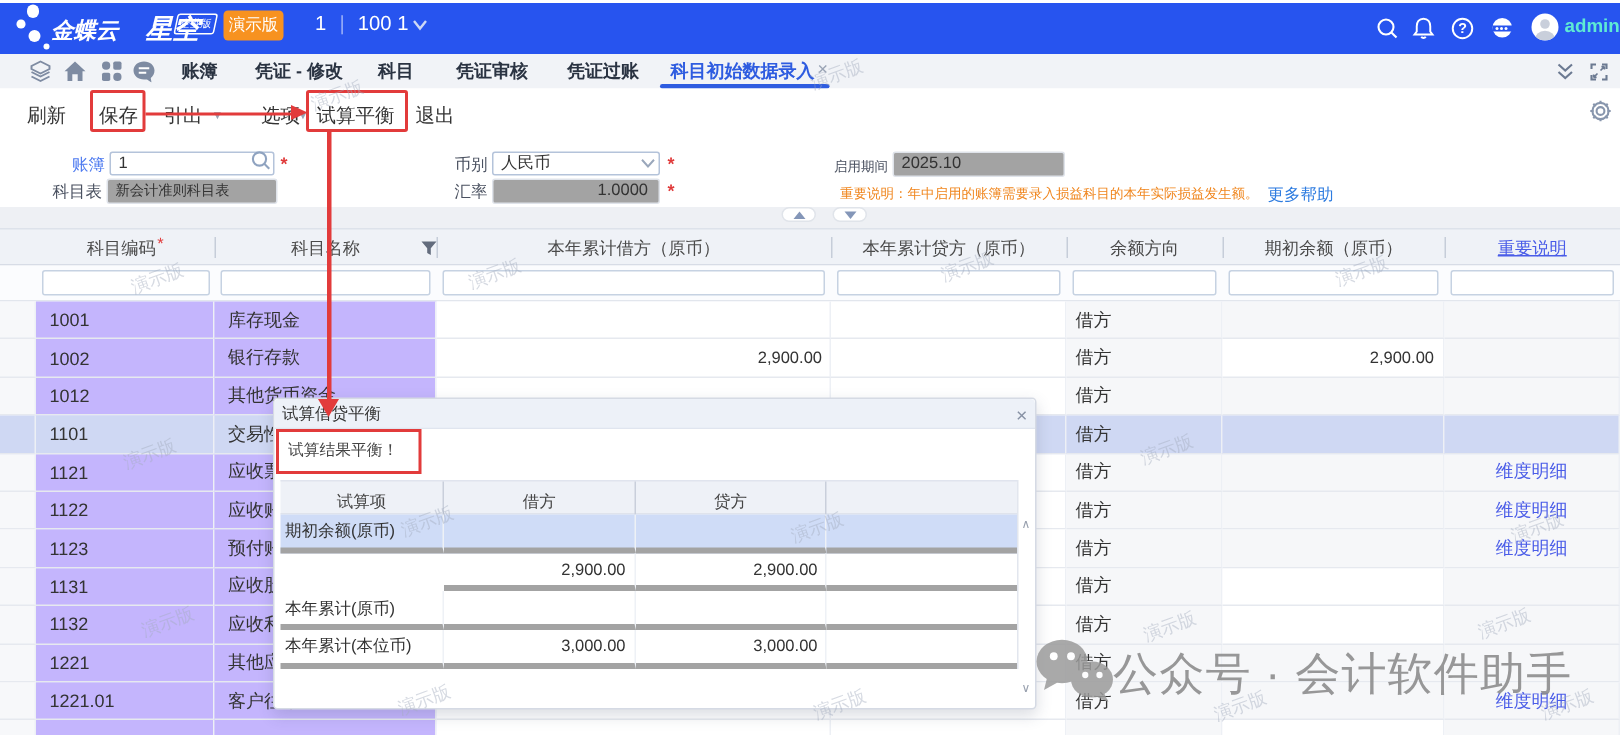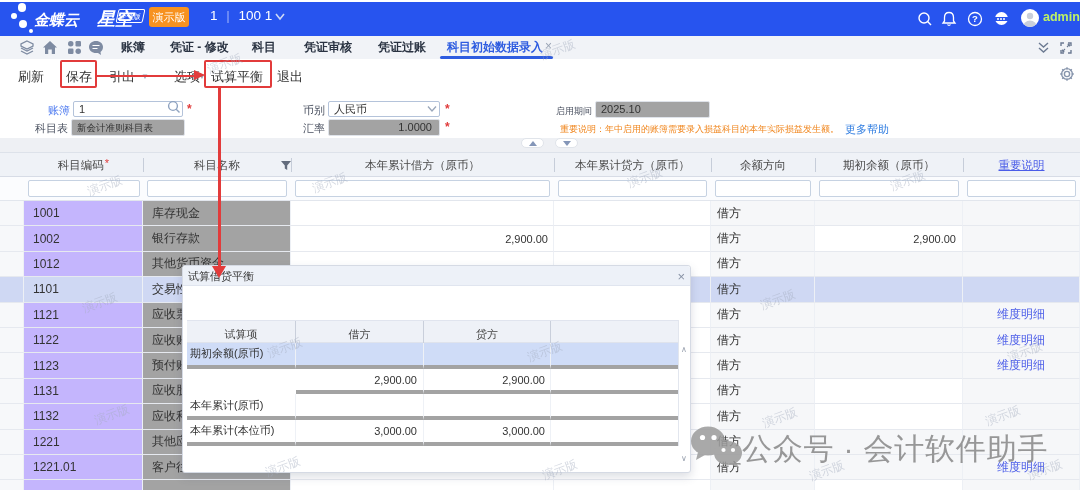--- a/index.html
+++ b/index.html
@@ -8,21 +8,21 @@
 
 .top{position:absolute;left:0;top:0;width:1080px;height:36px;background:#2754ef}
 .dot{position:absolute;background:#fff;border-radius:50%}
 .brand{position:absolute;left:34px;top:7px;font-size:15px;color:#fff;font-weight:700;font-style:italic;letter-spacing:0}
 .brand i{font-weight:700;font-style:italic;margin-left:18px;font-size:18px}
 .ent{position:absolute;left:117px;top:9px;width:27px;height:14px;border:1px solid #fff;transform:skewX(-12deg);border-radius:2px;color:#fff;font-size:7px;text-align:center;line-height:13px;letter-spacing:0}
 .demo{position:absolute;left:149px;top:7px;width:40px;height:20px;background:#f79220;border-radius:3px;color:#fff;font-size:11px;text-align:center;line-height:20px}
 .acct{position:absolute;left:210px;top:8px;color:#fff;font-size:13.5px}
 .acct s{color:rgba(255,255,255,.5);text-decoration:none;margin:0 5px}
 
-.admin{position:absolute;left:1043px;top:10px;color:#bef264;font-size:12.5px;font-weight:700}
+.admin{position:absolute;left:1043px;top:10px;color:#5eead4;font-size:12.5px;font-weight:700}
 
 .tabbar{position:absolute;left:0;top:36px;width:1080px;height:23px;background:#f1f3f7}
 .tab{position:absolute;top:0;height:23px;line-height:22px;font-size:12px;color:#2a3342;font-weight:700}
 .tab.on{color:#2e5ce0}
 .tabx{position:absolute;left:545px;top:3px;font-size:12px;color:#9aa4b5}
 .tabu{position:absolute;left:440px;top:56px;width:113px;height:3px;background:#2e5ce0;border-radius:2px}
 
 .tbar{position:absolute;left:0;top:59px;width:1080px;height:36px;background:#fff}
 .tb{position:absolute;top:0;height:36px;line-height:35px;font-size:13px;color:#333}
 .car{color:#9aa5b6;font-size:8px}
@@ -37,21 +37,21 @@
 .pill{position:absolute;width:23px;height:10px;background:#fff;border:1px solid #e0e4ea;border-radius:7px;display:flex;align-items:center;justify-content:center}
 
 .gh{position:absolute;left:0;top:152px;width:1080px;height:25px;background:#eff2f7;border-top:1px solid #dde2ea;border-bottom:1px solid #d7dce6}
 .ghc{position:absolute;top:0;height:24px;display:flex;align-items:center;justify-content:center;font-size:11.5px;color:#4a4a4a}.vs{position:absolute;top:5px;height:14px;width:1px;background:#c6cdd9}
 .fr{position:absolute;left:0;top:177px;width:1080px;height:24px;background:#fbfcfe;border-bottom:1px solid #e2e6ed}
 .fb{position:absolute;top:3px;height:17px;background:#fff;border:1px solid #c6d2e2;border-radius:2px}
 .r{position:absolute;left:0;width:1080px;height:25.4px}
 .c{position:absolute;top:0;height:100%;border-right:1px solid #edf0f5;border-bottom:1px solid #e6e9ef;font-size:12px;color:#333;display:flex;align-items:center;background:#fff}
 .c0{left:0;width:24px;background:#f7f8fa}
 .c1{left:24px;width:119px;padding-left:9px;background:#c4b5fd}
-.c2{left:143px;width:148px;padding-left:9px;background:#a3a3a3}
+.c2{left:143px;width:148px;padding-left:9px;background:#c4b5fd}
 .c3{left:291px;width:263px;justify-content:flex-end;padding-right:5px}
 .c4{left:554px;width:157px;justify-content:flex-end;padding-right:5px}
 .c5{left:711px;width:104px;padding-left:6px;background:#f6f7f9}
 .c6{left:815px;width:148px;justify-content:flex-end;padding-right:6px}
 .c7{left:963px;width:117px;justify-content:center;background:#f6f7f9}
 .g .c6{background:#f6f7f9}
 .sel .c{background:#cfd8f3}
 .lk{color:#4a5ce8}
 
 .dlg{position:absolute;left:182px;top:265px;width:509px;height:208px;background:#fff;border:1px solid #d5dae4;border-radius:3px;box-shadow:0 4px 10px rgba(60,70,100,.18);z-index:20}
@@ -351,20 +351,21 @@
         <div class="c c2" style="border-bottom:none"></div>
         <div class="c c3" style="border-bottom:none"></div>
         <div class="c c4" style="border-bottom:none"></div>
         <div class="c c5" style="border-bottom:none"></div>
         <div class="c c6" style="border-bottom:none"></div>
         <div class="c c7" style="border-bottom:none"></div>
       </div>
 
 <div class="dlg">
 <div class="dh">试算借贷平衡<span class="dx">×</span></div>
+<div class="dmsg">试算结果平衡！</div>
 <div class="dthead">
 <div class="dhc" style="left:0;width:109px">试算项</div>
 <div class="dhc" style="left:109px;width:128px">借方</div>
 <div class="dhc" style="left:237px;width:127px">贷方</div>
 </div>
 <div class="dr hl" style="top:77px">
           <div class="dc" style="left:0;width:109px;padding-left:3px">期初余额(原币)</div>
           <div class="dc" style="left:109px;width:128px"></div>
           <div class="dc" style="left:237px;width:127px"></div>
           <div class="dc" style="left:364px;width:127px;border-right:none"></div>

